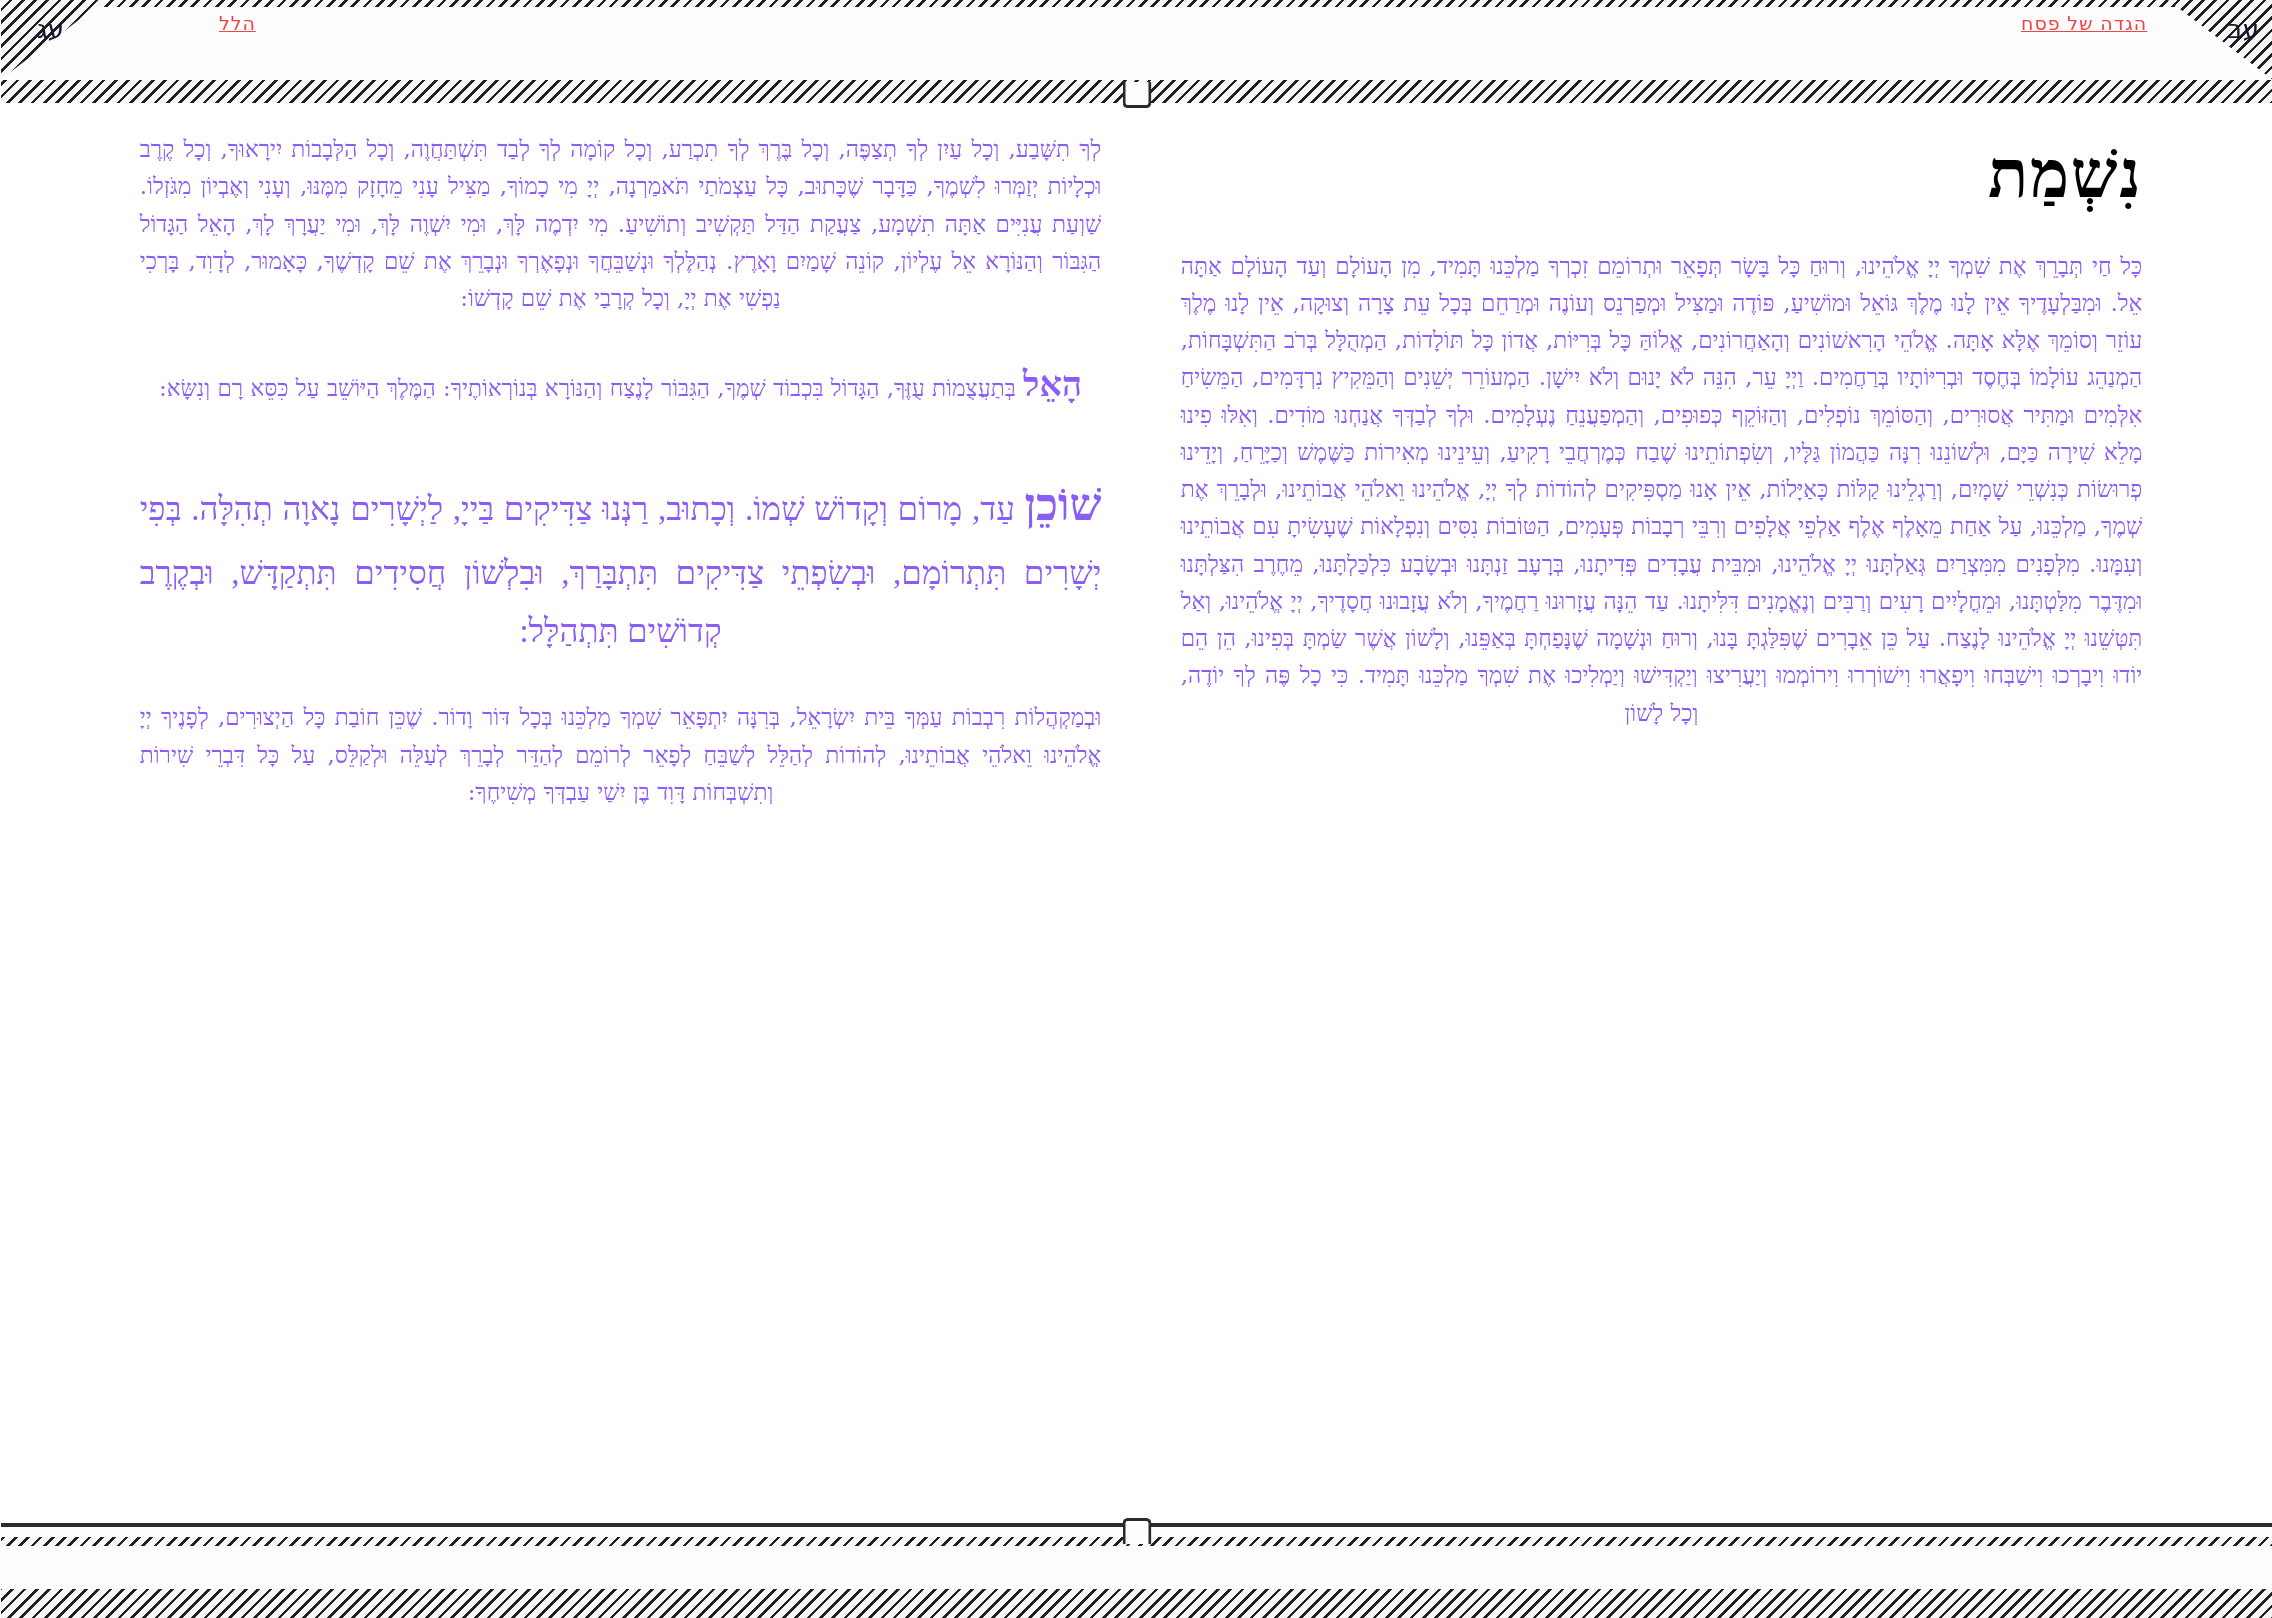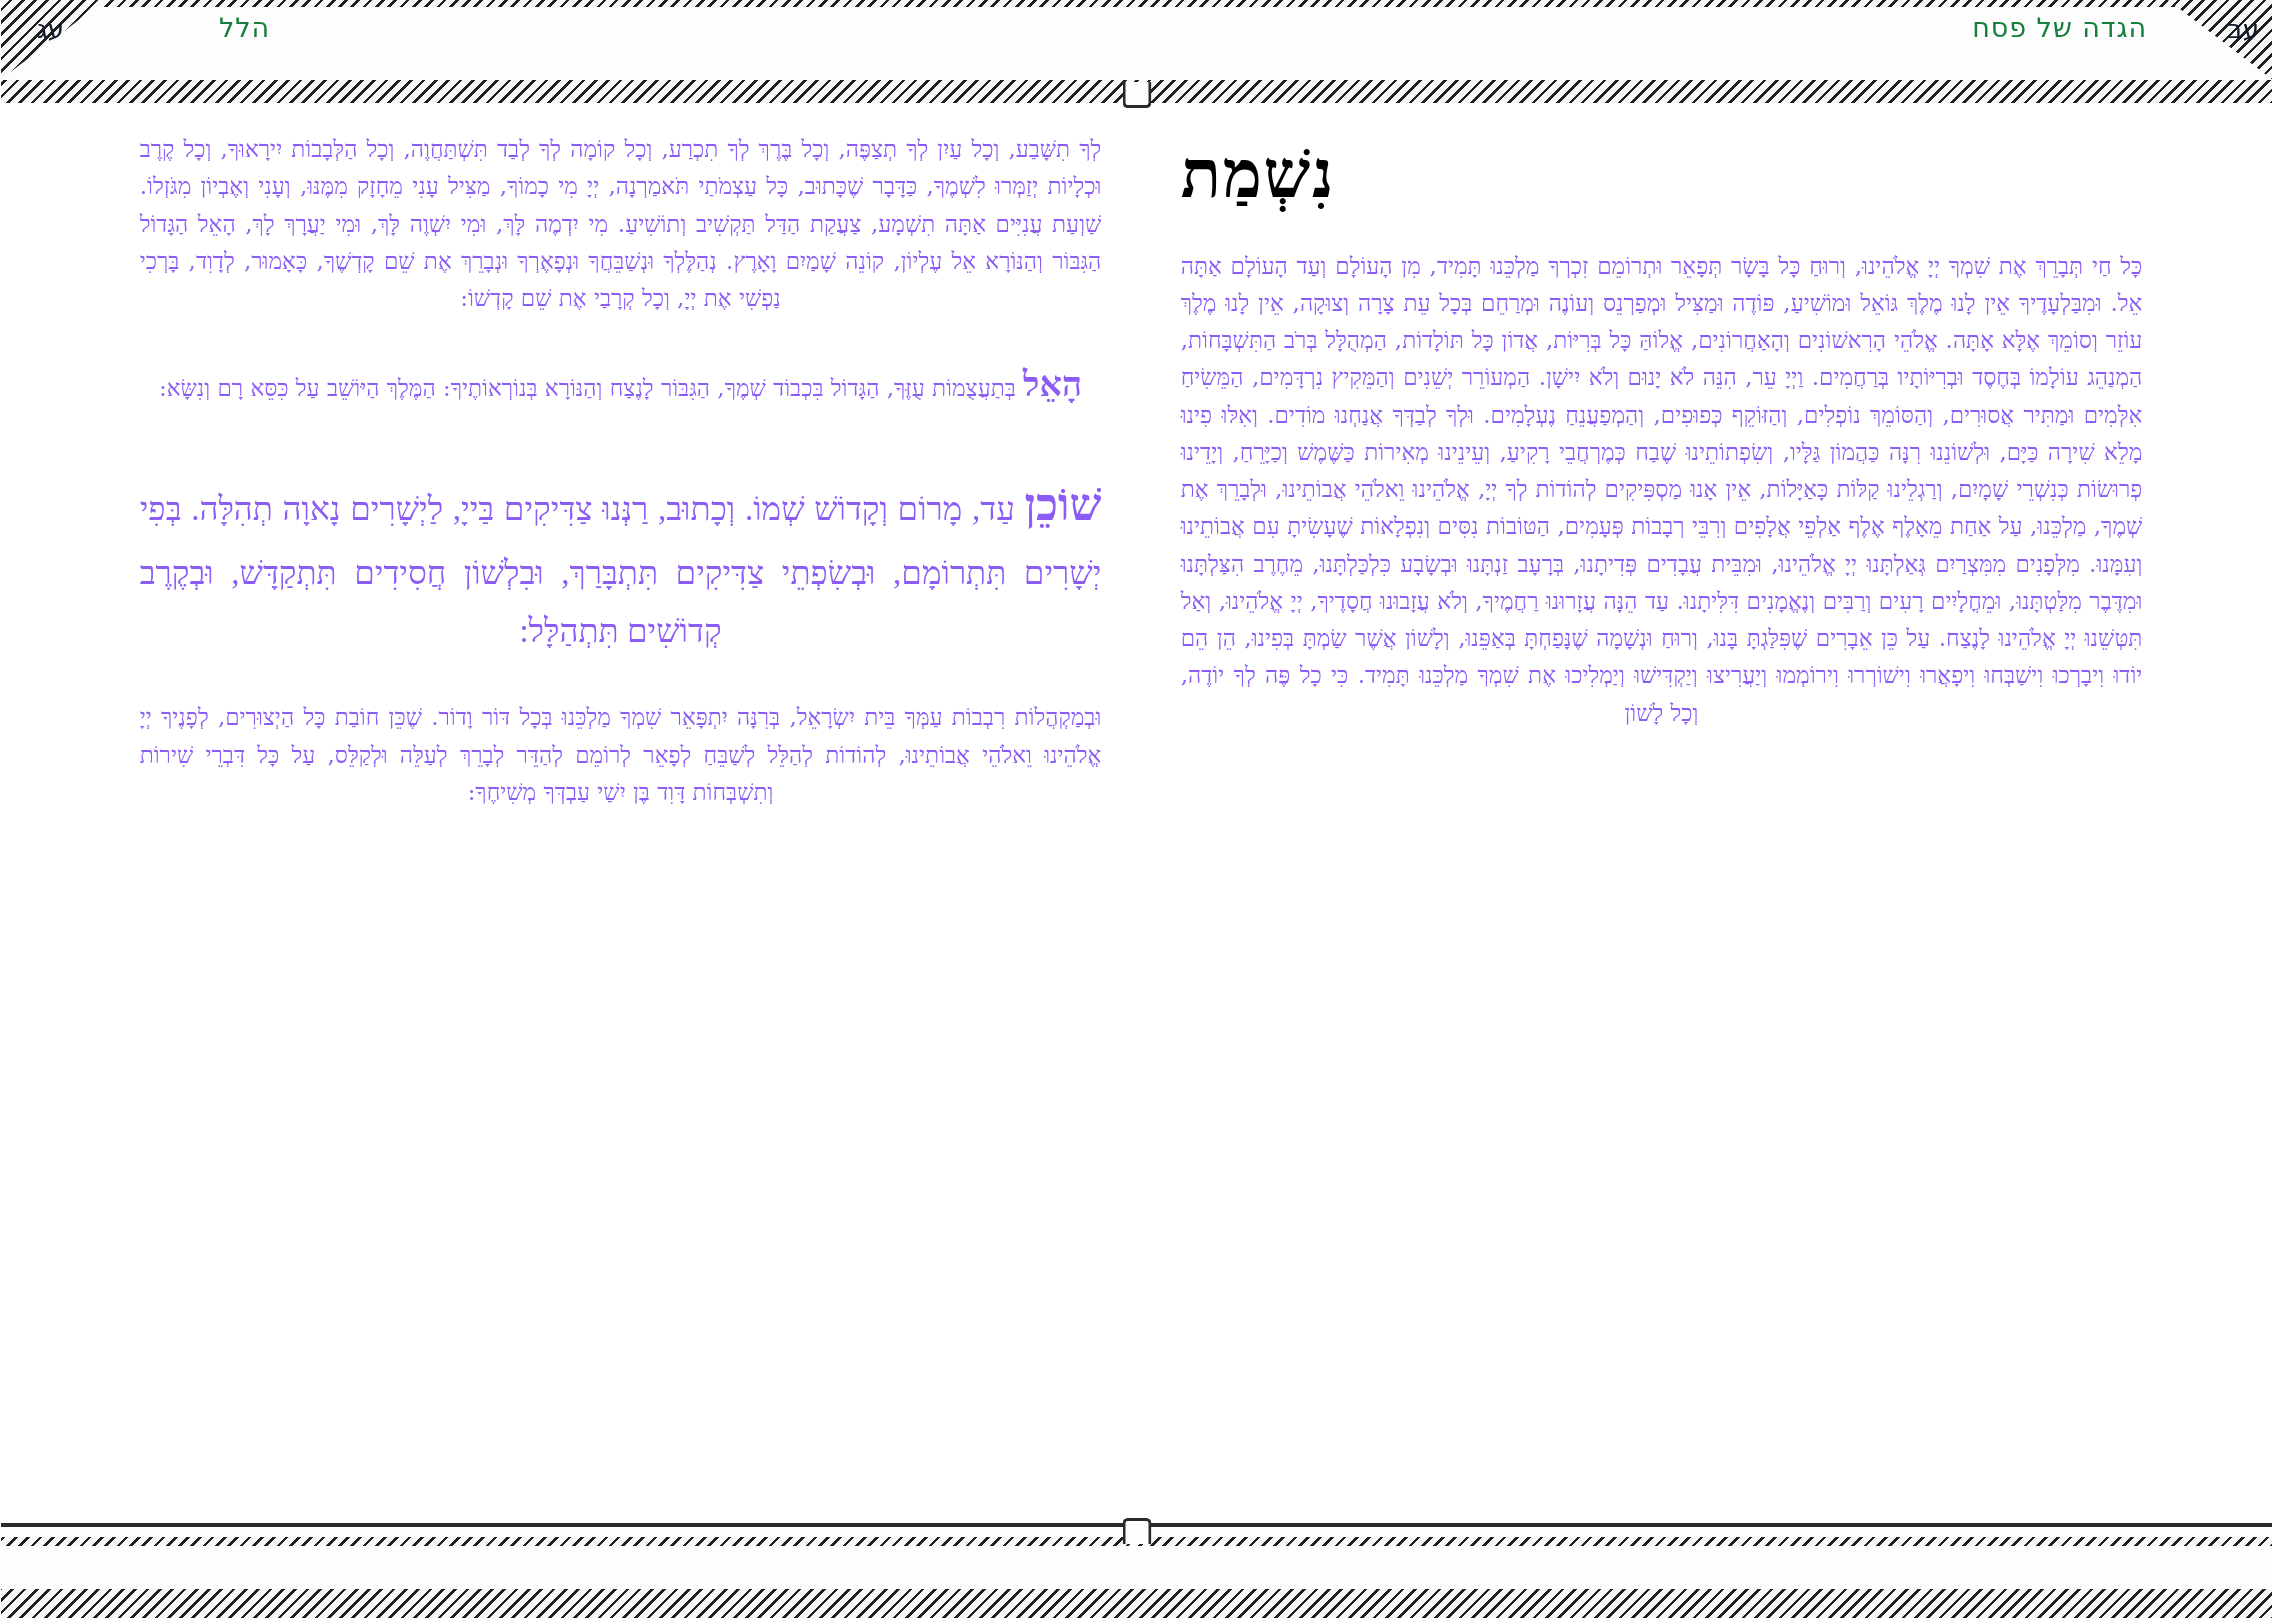--- a/index.html
+++ b/index.html
@@ -77,25 +77,26 @@
     height: 23px;
     background: #fdfdfd;
     border: 3.5px solid #2a2a2a;
     border-top: none;
     border-radius: 0 0 5.2px 5.2px;
   }
 
   .running-head {
     position: absolute;
     top: 12.2px;
-    font-size: 27px;
+    font-size: 19px;
     letter-spacing: 0.9px;
-    color: #15803d;
+    color: #ef4444;
     font-family: "DejaVu Sans", "Liberation Sans", sans-serif;
     white-space: nowrap;
+    text-decoration: underline;
   }
   #running-head-right { right: 126px; }     
   #running-head-left  { left: 219px; }      
 
   .folio {
     position: absolute;
     top: 14px;
     font-size: 26px;
     color: #0f172a;
     font-family: "DejaVu Sans", "Liberation Sans", sans-serif;
@@ -178,21 +179,21 @@
     text-align: justify;
     text-align-last: center;
     color: #8b5cf6;
     margin: 0 0 15.7px 0;
     direction: rtl;
   }
 
   .section-title {
     font-size: 66px;
     font-weight: bold;
-    text-align: left;
+    text-align: right;
     margin: 3.5px 0 35px 0;
     letter-spacing: 1.7px;
     color: #000;
   }
 
   .para .lead {
     font-size: 35px;
     font-weight: bold;
   }
 

